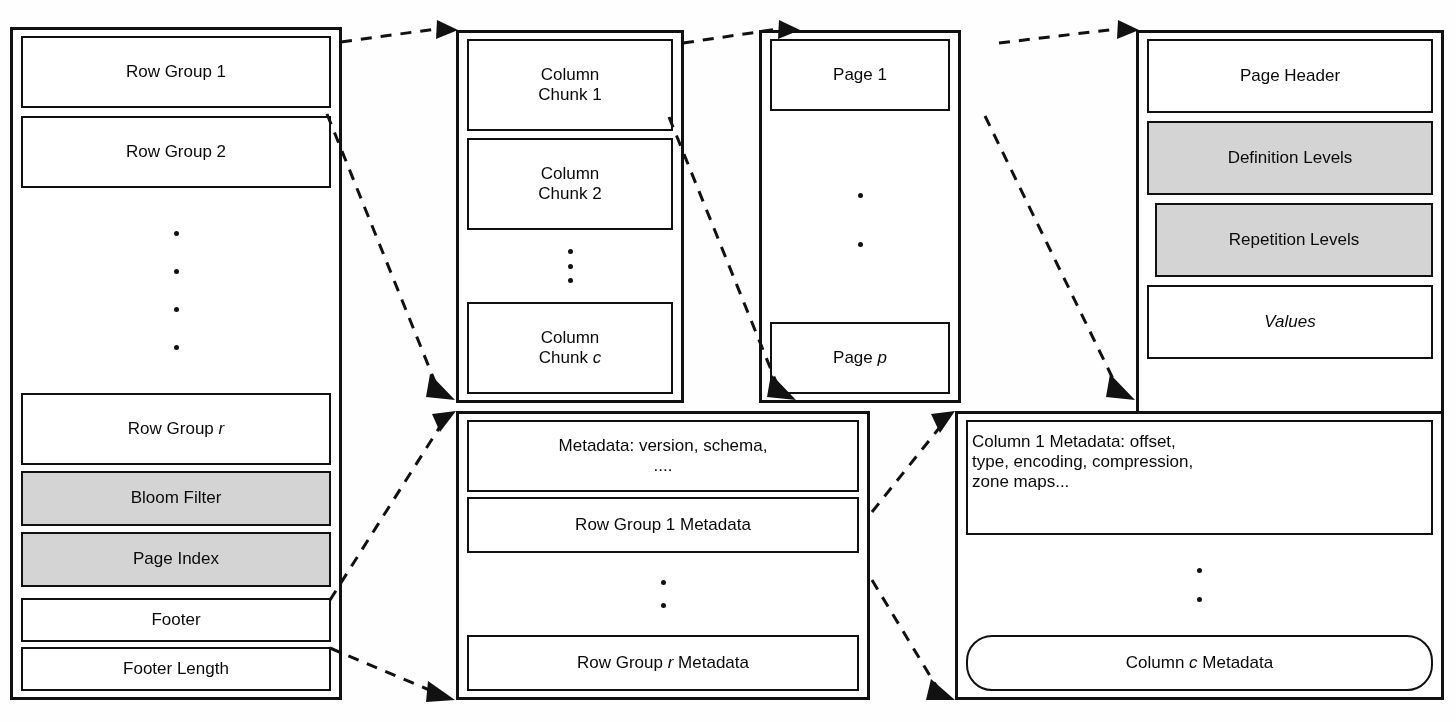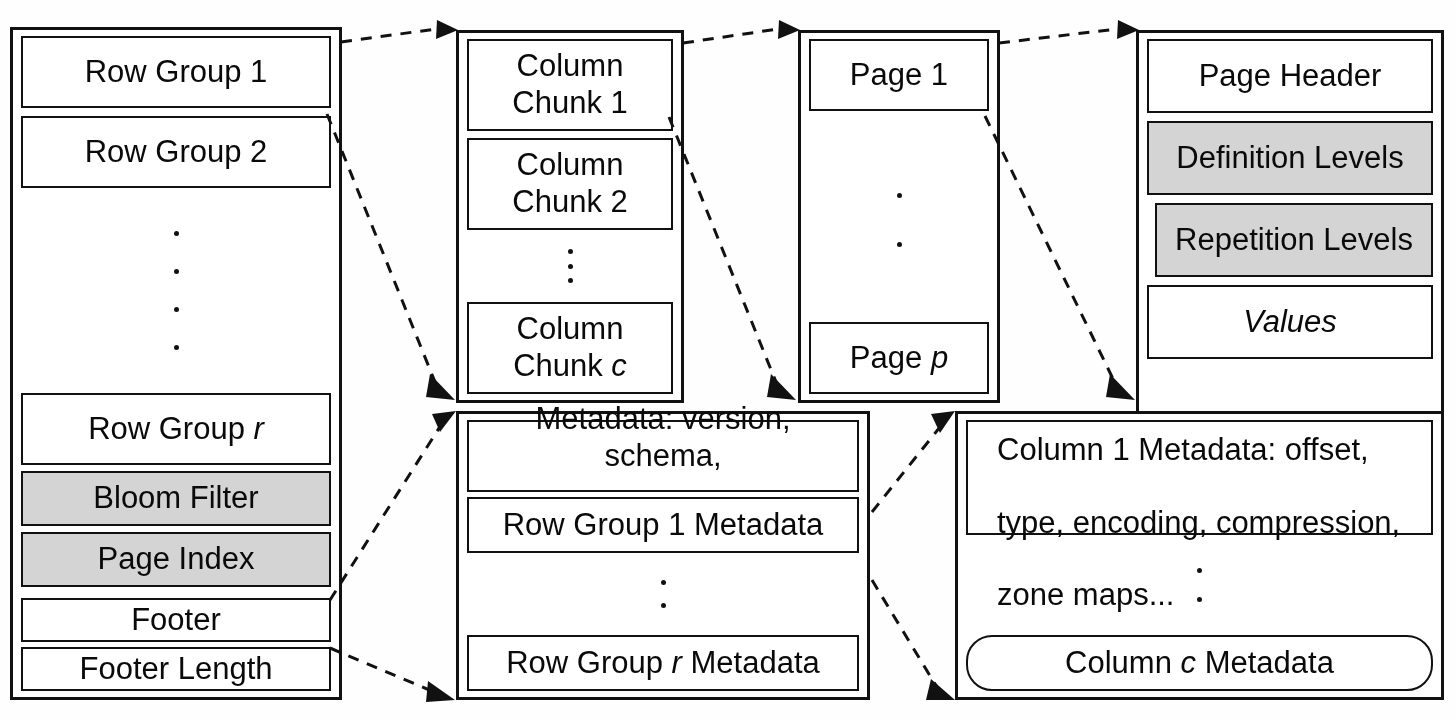--- a/index.html
+++ b/index.html
@@ -20,27 +20,27 @@
     padding:6px 8px;
   }
 
   
   .cell{
     border:2.5px solid #111;
     background:#ffffff;
     box-sizing:border-box;
     display:flex;align-items:center;justify-content:center;
     text-align:center;
-    font-size:31px;
+    font-size:17px;
     line-height:1.18;
     padding:2px 6px;
   }
   .cell.shaded{background:#d4d4d4;}
   .cell.two-line{flex-direction:column;justify-content:center;}
-  .cell.left{justify-content:flex-start;text-align:left;padding-left:29px;gap:36px;}
+  .cell.left{justify-content:flex-start;text-align:left;padding-left:4px;}
   .cell .ln{display:block;width:100%;}
   .cell .ln.center{text-align:center;}
 
   i.v{font-style:italic;}
 
   
   .dots{
     flex:1 1 auto;
     display:flex;flex-direction:column;align-items:center;justify-content:space-evenly;
     min-height:10px;
@@ -94,21 +94,21 @@
         <span></span>
         <span></span>
     </div>
 
     <div class="cell two-line" style="height:92px;">
       <span class="ln">Column</span>
       <span class="ln">Chunk&nbsp;<i class="v">c</i></span>
     </div>
   </div>
 
-  <div class="container" style="left:798px;top:30px;width:202px;height:373px;gap:20px;">
+  <div class="container" style="left:759px;top:30px;width:202px;height:373px;gap:20px;">
     <div class="cell" style="height:72px;margin-bottom:7px;">Page 1</div>
 
     <div class="dots pad">
       <span></span>
         <span></span>
     </div>
 
     <div class="cell" style="height:72px;">Page&nbsp;<i class="v">p</i></div>
   </div>
 

